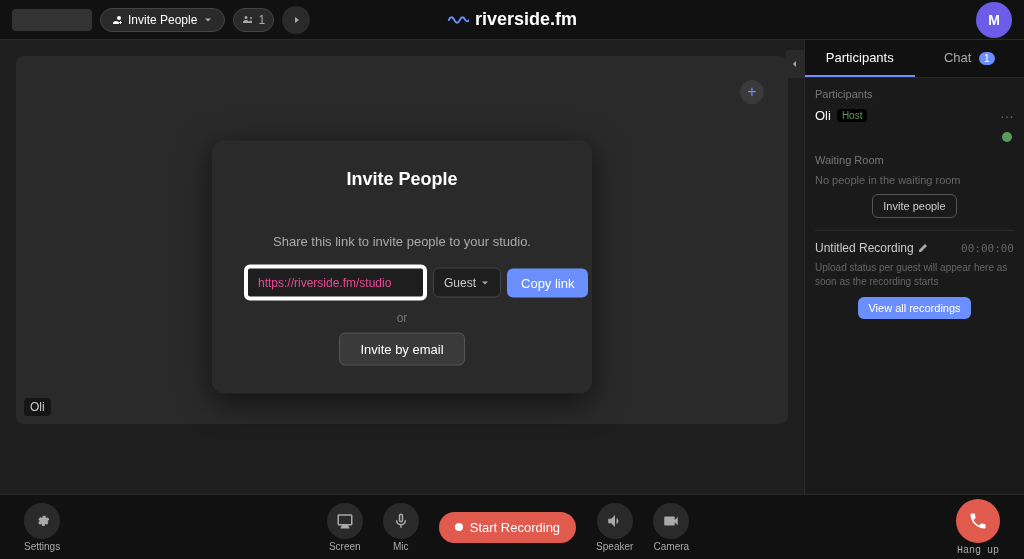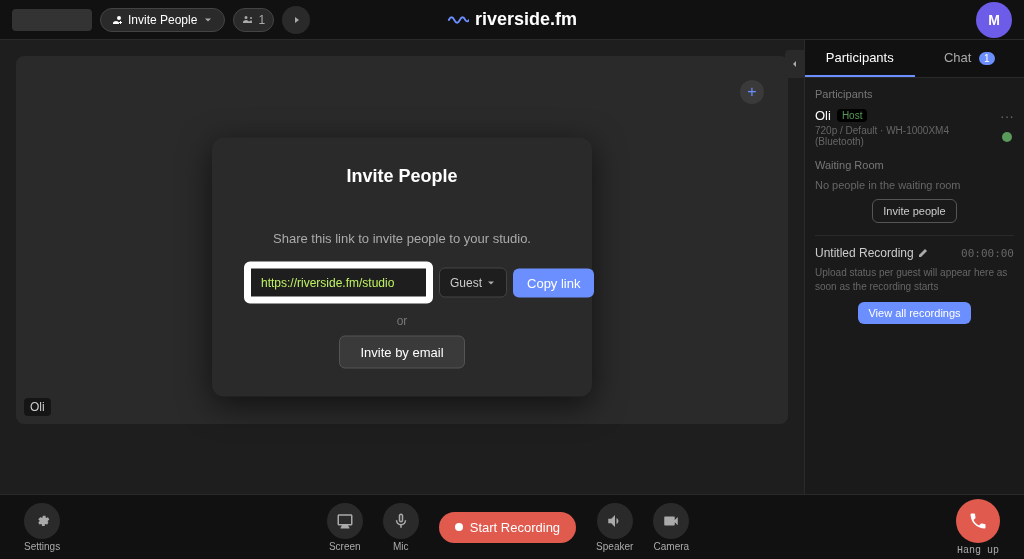--- a/index.html
+++ b/index.html
@@ -177,23 +177,23 @@
     }
     .invite-link-row {
       display: flex;
       align-items: center;
       gap: 6px;
       margin-bottom: 10px;
     }
     .invite-link-input {
       flex: 1;
       background: #1e1e1e;
-      border: 7px solid #ffffff;
+      border: 4px solid #ffffff;
       border-radius: 6px;
-      color: #bef264;
+      color: #ec4899;
       font-size: 12px;
       padding: 7px 10px;
       outline: none;
     }
     .guest-dropdown {
       background: #1e1e1e;
       border: 1px solid #444;
       border-radius: 6px;
       color: #ccc;
       font-size: 12px;
@@ -559,21 +559,20 @@
     </div>
     <div class="sidebar-content">
       <div class="section-label">Participants</div>
 
       <div class="participant-item">
         <div class="participant-info">
           <div class="participant-name">
             <span>Oli</span>
             <span class="host-badge">Host</span>
           </div>
-          <div class="participant-quality">720p / Default · WH-1000XM4 (Bluetooth)</div>
         </div>
         <div style="display:flex;flex-direction:column;align-items:center;gap:4px;">
           <span class="participant-more">···</span>
           <div class="signal-indicator"></div>
         </div>
       </div>
 
       <div class="waiting-room-section">
         <div class="waiting-room-label">Waiting Room</div>
         <div class="no-waiting">No people in the waiting room</div>

